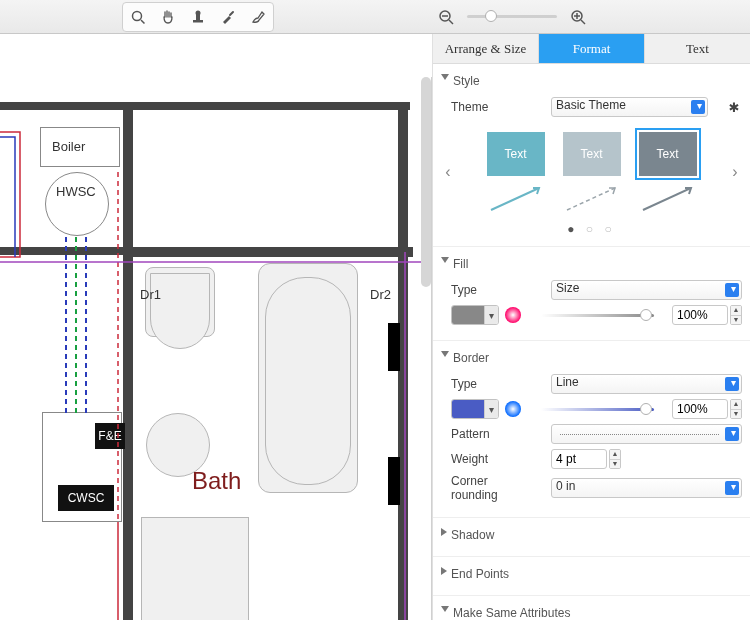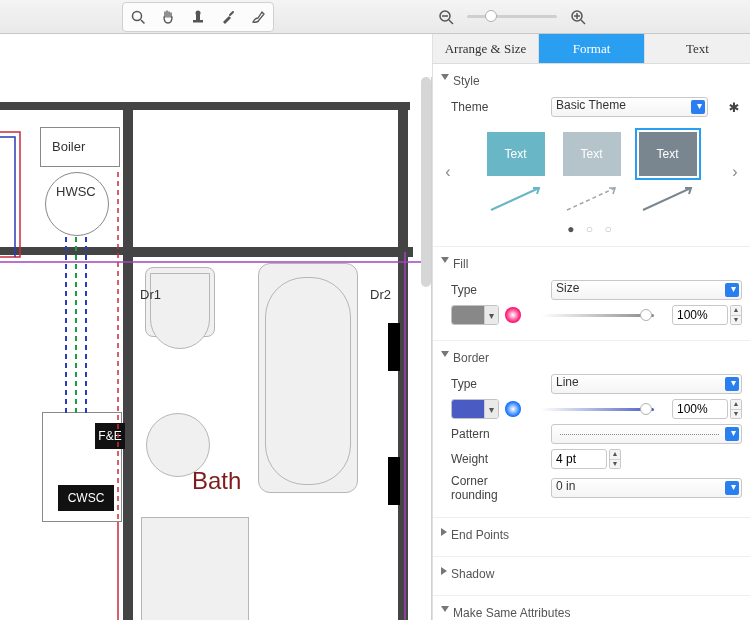--- a/index.html
+++ b/index.html
@@ -539,27 +539,27 @@
           <div class="select" style="flex:1">
               <span>0 in</span>
             </div>
         </div>
       </div>
     </div>
 
     <div class="section collapsed">
       <div class="section-head">
         <span class="disclosure closed"></span>
-        <span>End Points</span>
+        <span>Shadow</span>
       </div>
     </div>
     <div class="section collapsed">
       <div class="section-head">
         <span class="disclosure closed"></span>
-        <span>Shadow</span>
+        <span>End Points</span>
       </div>
     </div>
 
     <div class="section">
       <div class="section-head">
         <span class="disclosure open"></span>
         <span>Make Same Attributes</span>
       </div>
 
     </div>

